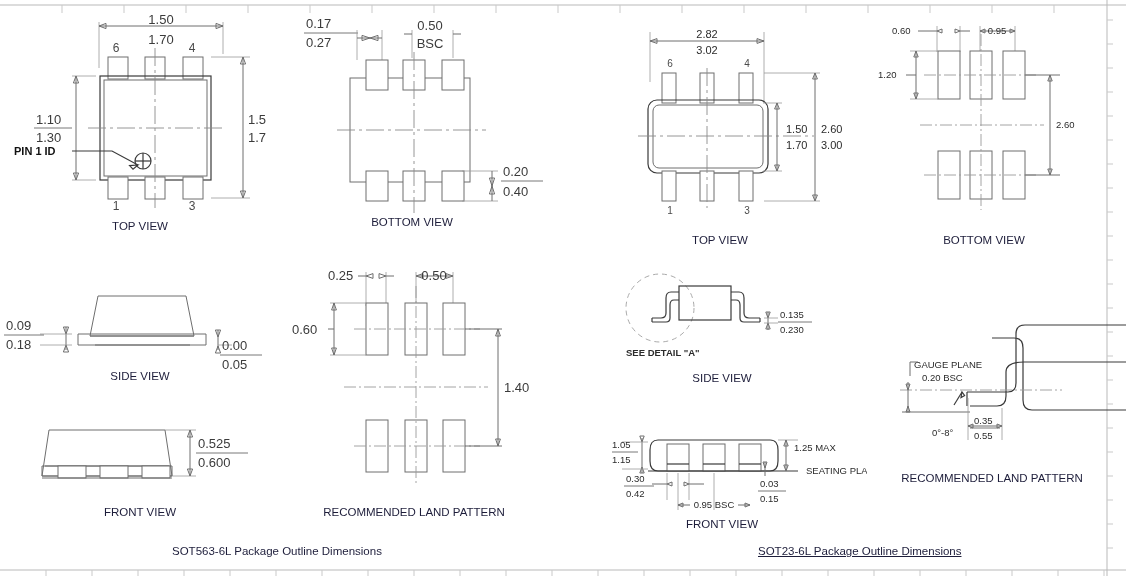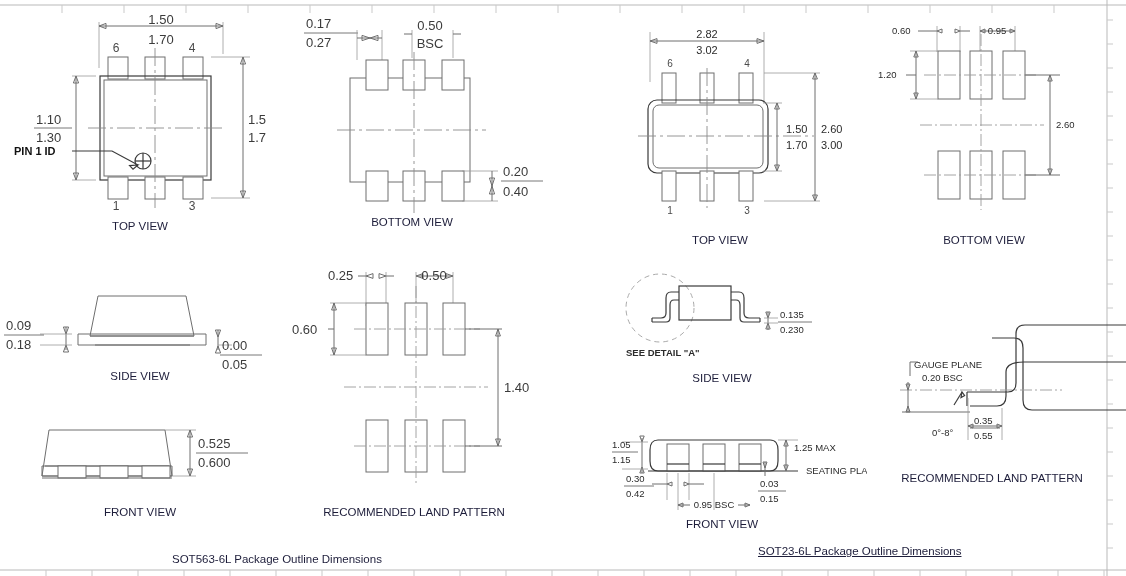--- a/index.html
+++ b/index.html
@@ -4,21 +4,21 @@
 <style>
   html,body{margin:0;padding:0;background:#ffffff;}
   body{width:1126px;height:576px;position:relative;overflow:hidden;
        font-family:"Liberation Sans", sans-serif;color:#1a1a2e;}
   .page{position:absolute;left:0;top:0;width:1126px;height:576px;}
   svg{display:block;}
   .ruler-top{position:absolute;left:0;top:4px;width:1126px;height:10px;}
   .ruler-bottom{position:absolute;left:0;top:566px;width:1126px;height:10px;}
   .ruler-right{position:absolute;left:1100px;top:0;width:14px;height:576px;}
   .caption{position:absolute;font-size:11.5px;color:#1d1d3a;white-space:nowrap;}
-  .cap563{left:172px;top:545px;margin-top:8px;}
+  .cap563{left:172px;top:545px;}
   .cap23{left:758px;top:545px;text-decoration:underline;}
   .viewlabel{font-family:"Liberation Sans", sans-serif;font-size:11.5px;fill:#1d1d3a;}
   .dim{font-family:"Liberation Sans", sans-serif;font-size:13px;fill:#3b3b3b;}
   .dim-sm{font-family:"Liberation Sans", sans-serif;font-size:9.5px;fill:#2b2b2b;}
   .dim-md{font-family:"Liberation Sans", sans-serif;font-size:11px;fill:#2b2b2b;}
   .pinid{font-family:"Liberation Sans", sans-serif;font-size:11px;font-weight:bold;fill:#111;}
   .pinnum{font-family:"Liberation Sans", sans-serif;font-size:12px;fill:#4a4a4a;}
   .pinnum-sm{font-family:"Liberation Sans", sans-serif;font-size:10px;fill:#4a4a4a;}
   .ln{stroke:#6e6e6e;stroke-width:1;fill:none;}
   .ln-d{stroke:#3a3a3a;stroke-width:1.2;fill:none;}

